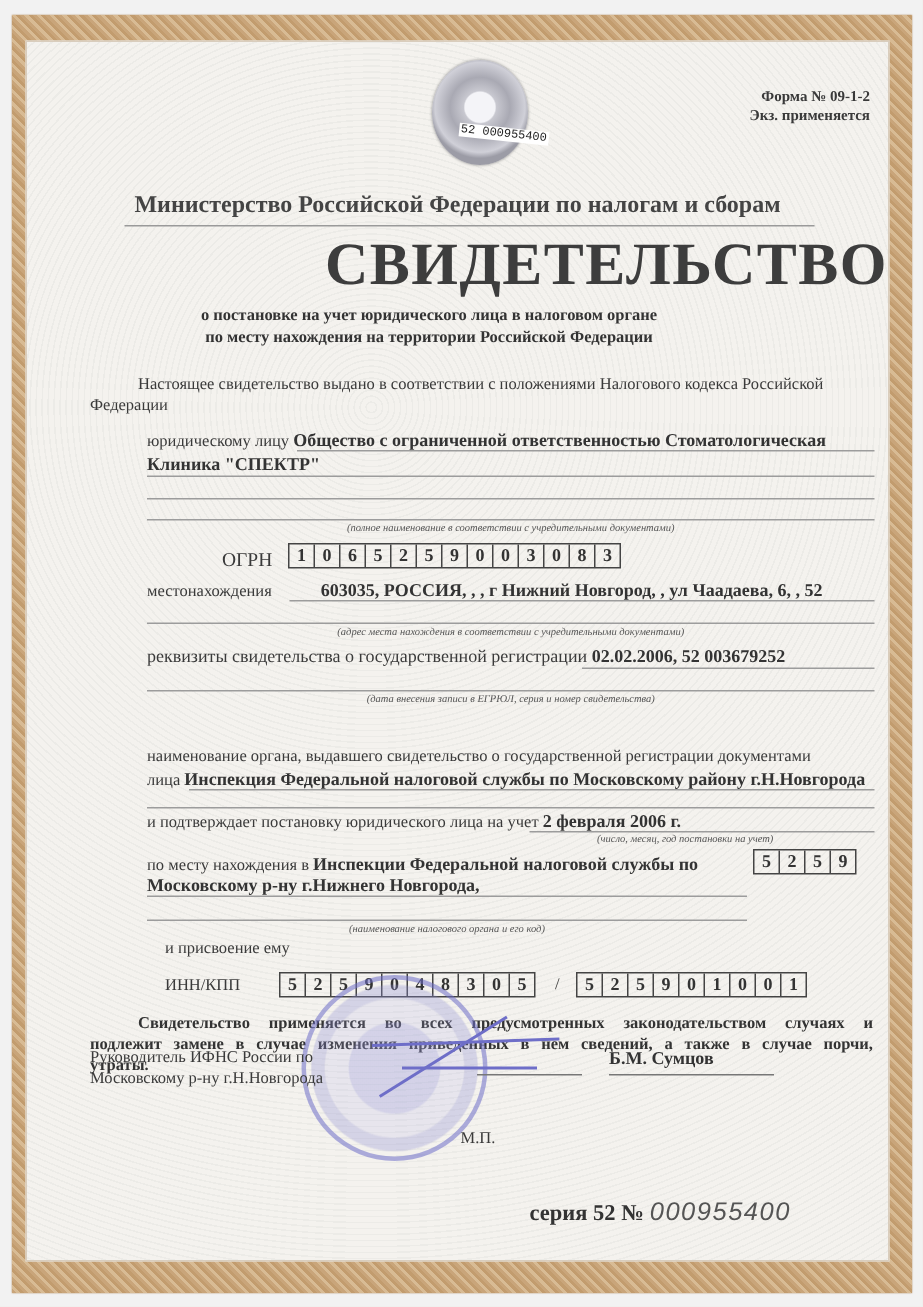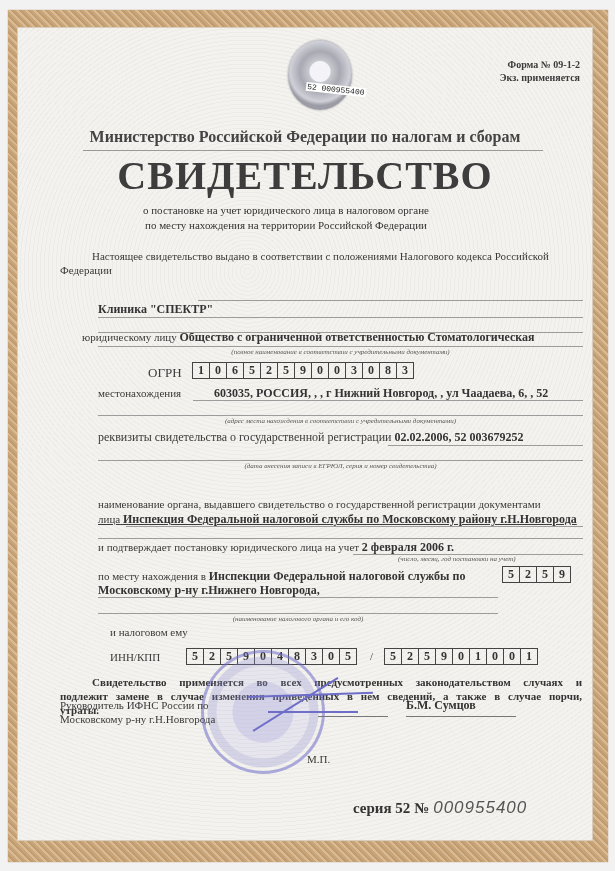--- a/index.html
+++ b/index.html
@@ -13,22 +13,22 @@
       #f0efeb;
     border:1px solid #d9cdbd;}
   .abs{position:absolute;}
   .hologram{left:270px;top:12px;width:64px;height:70px;border-radius:50%;
     background:radial-gradient(circle at 50% 45%,#f4f4f8 0 10px,#c8c8d0 11px,#a9a9b3 20px,#d0d0d8 30px,#9c9ca6 34px);
     box-shadow:0 0 2px #888;}
   .holo-num{position:absolute;left:288px;top:57px;font-family:"Liberation Mono",monospace;font-size:8px;color:#222;background:#fff;padding:0 1px;transform:rotate(6deg);}
   .form-no{right:12px;top:30px;font-size:10px;font-weight:bold;text-align:right;line-height:13px;}
   .ministry{left:0;width:574px;top:100px;text-align:center;font-size:16px;font-weight:bold;color:#444;}
   .ministry-rule{left:65px;width:460px;top:122px;height:1px;background:#9a9a9a;}
-  .title{left:0;width:574px;top:124px;text-align:center;font-size:40px;font-weight:bold;letter-spacing:1px;color:#3d3d3d;}
-  .subtitle{left:0;width:536px;top:175px;text-align:center;font-size:11px;font-weight:normal;line-height:15px;color:#333;}
+  .title{left:0;width:574px;top:124px;text-align:right;font-size:40px;font-weight:bold;letter-spacing:1px;color:#3d3d3d;}
+  .subtitle{left:0;width:536px;top:175px;text-align:center;font-size:11px;font-weight:bold;line-height:15px;color:#333;}
   .txt{font-size:11px;color:#3a3a3a;}
   .b{font-weight:bold;color:#333;}
   .line{position:absolute;height:1px;background:#9c9c9c;}
   .cap{position:absolute;font-size:7px;font-style:italic;color:#555;text-align:center;}
   .boxes{display:flex;border:1px solid #444;}
   .boxes span{display:inline-block;width:16px;height:15px;line-height:15px;text-align:center;font-size:12px;font-weight:bold;border-right:1px solid #444;color:#333;}
   .boxes span:last-child{border-right:none;}
   .stamp{left:183px;top:622px;width:118px;height:118px;border-radius:50%;
     border:3px solid rgba(110,110,200,0.55);
     background:radial-gradient(circle,rgba(150,150,220,0.35) 0 30px,rgba(170,170,230,0.18) 31px 46px,rgba(140,140,210,0.3) 47px 55px,transparent 56px);}
@@ -53,21 +53,21 @@
   <div class="abs ministry-rule"></div>
   <div class="abs title">СВИДЕТЕЛЬСТВО</div>
   <div class="abs subtitle">
     <div>о постановке на учет юридического лица в налоговом органе</div>
     <div>по месту нахождения на территории Российской Федерации</div>
   </div>
 
   <div class="abs txt" style="left:74px;top:222px;">Настоящее свидетельство выдано в соответствии с положениями Налогового кодекса Российской</div>
   <div class="abs txt" style="left:42px;top:236px;">Федерации</div>
 
-  <div class="abs txt" style="left:64px;top:258px;white-space:nowrap;margin-top:44px;">
+  <div class="abs txt" style="left:80px;top:258px;white-space:nowrap;">
     <span>юридическому лицу</span>
     <span class="b" style="font-size:12px;">Общество с ограниченной ответственностью Стоматологическая</span>
   </div>
   <div class="line" style="left:180px;width:385px;top:272px;"></div>
   <div class="abs txt b" style="left:80px;top:274px;font-size:12px;">Клиника "СПЕКТР"</div>
   <div class="line" style="left:80px;width:485px;top:289px;"></div>
   <div class="line" style="left:80px;width:485px;top:304px;"></div>
   <div class="line" style="left:80px;width:485px;top:318px;"></div>
   <div class="cap" style="left:80px;width:485px;top:320px;">(полное наименование в соответствии с учредительными документами)</div>
 
@@ -98,21 +98,21 @@
 
   <div class="abs txt" style="left:80px;top:402px;white-space:nowrap;font-size:12px;">
     <span>реквизиты свидетельства о государственной регистрации</span>
     <span class="b">02.02.2006, 52 003679252</span>
   </div>
   <div class="line" style="left:370px;width:195px;top:417px;"></div>
   <div class="line" style="left:80px;width:485px;top:432px;"></div>
   <div class="cap" style="left:80px;width:485px;top:434px;">(дата внесения записи в ЕГРЮЛ, серия и номер свидетельства)</div>
 
   <div class="abs txt" style="left:80px;top:470px;">наименование органа, выдавшего свидетельство о государственной регистрации документами</div>
-  <div class="abs txt" style="left:80px;top:484px;white-space:nowrap;text-decoration:underline;">
+  <div class="abs txt" style="left:80px;top:484px;white-space:nowrap;">
     <span>лица</span>
     <span class="b" style="font-size:12px;">Инспекция Федеральной налоговой службы по Московскому району г.Н.Новгорода</span>
   </div>
   <div class="line" style="left:108px;width:457px;top:498px;"></div>
   <div class="line" style="left:80px;width:485px;top:510px;"></div>
 
   <div class="abs txt" style="left:80px;top:512px;white-space:nowrap;">
     <span>и подтверждает постановку юридического лица на учет</span>
     <span class="b" style="font-size:12px;">2 февраля 2006 г.</span>
   </div>
@@ -127,21 +127,21 @@
   <div class="line" style="left:80px;width:400px;top:569px;"></div>
   <div class="abs boxes" id="taxcode-boxes" style="left:484px;top:538px;">
       <span>5</span>
       <span>2</span>
       <span>5</span>
       <span>9</span>
     </div>
   <div class="line" style="left:80px;width:400px;top:585px;"></div>
   <div class="cap" style="left:80px;width:400px;top:587px;">(наименование налогового органа и его код)</div>
 
-  <div class="abs txt" style="left:92px;top:598px;">и налоговом ему</div>
+  <div class="abs txt" style="left:92px;top:598px;">и присвоение ему</div>
   <div class="abs txt" style="left:92px;top:623px;">ИНН/КПП</div>
   <div class="abs boxes" id="inn-boxes" style="left:168px;top:620px;">
       <span>5</span>
       <span>2</span>
       <span>5</span>
       <span>9</span>
       <span>0</span>
       <span>4</span>
       <span>8</span>
       <span>3</span>

